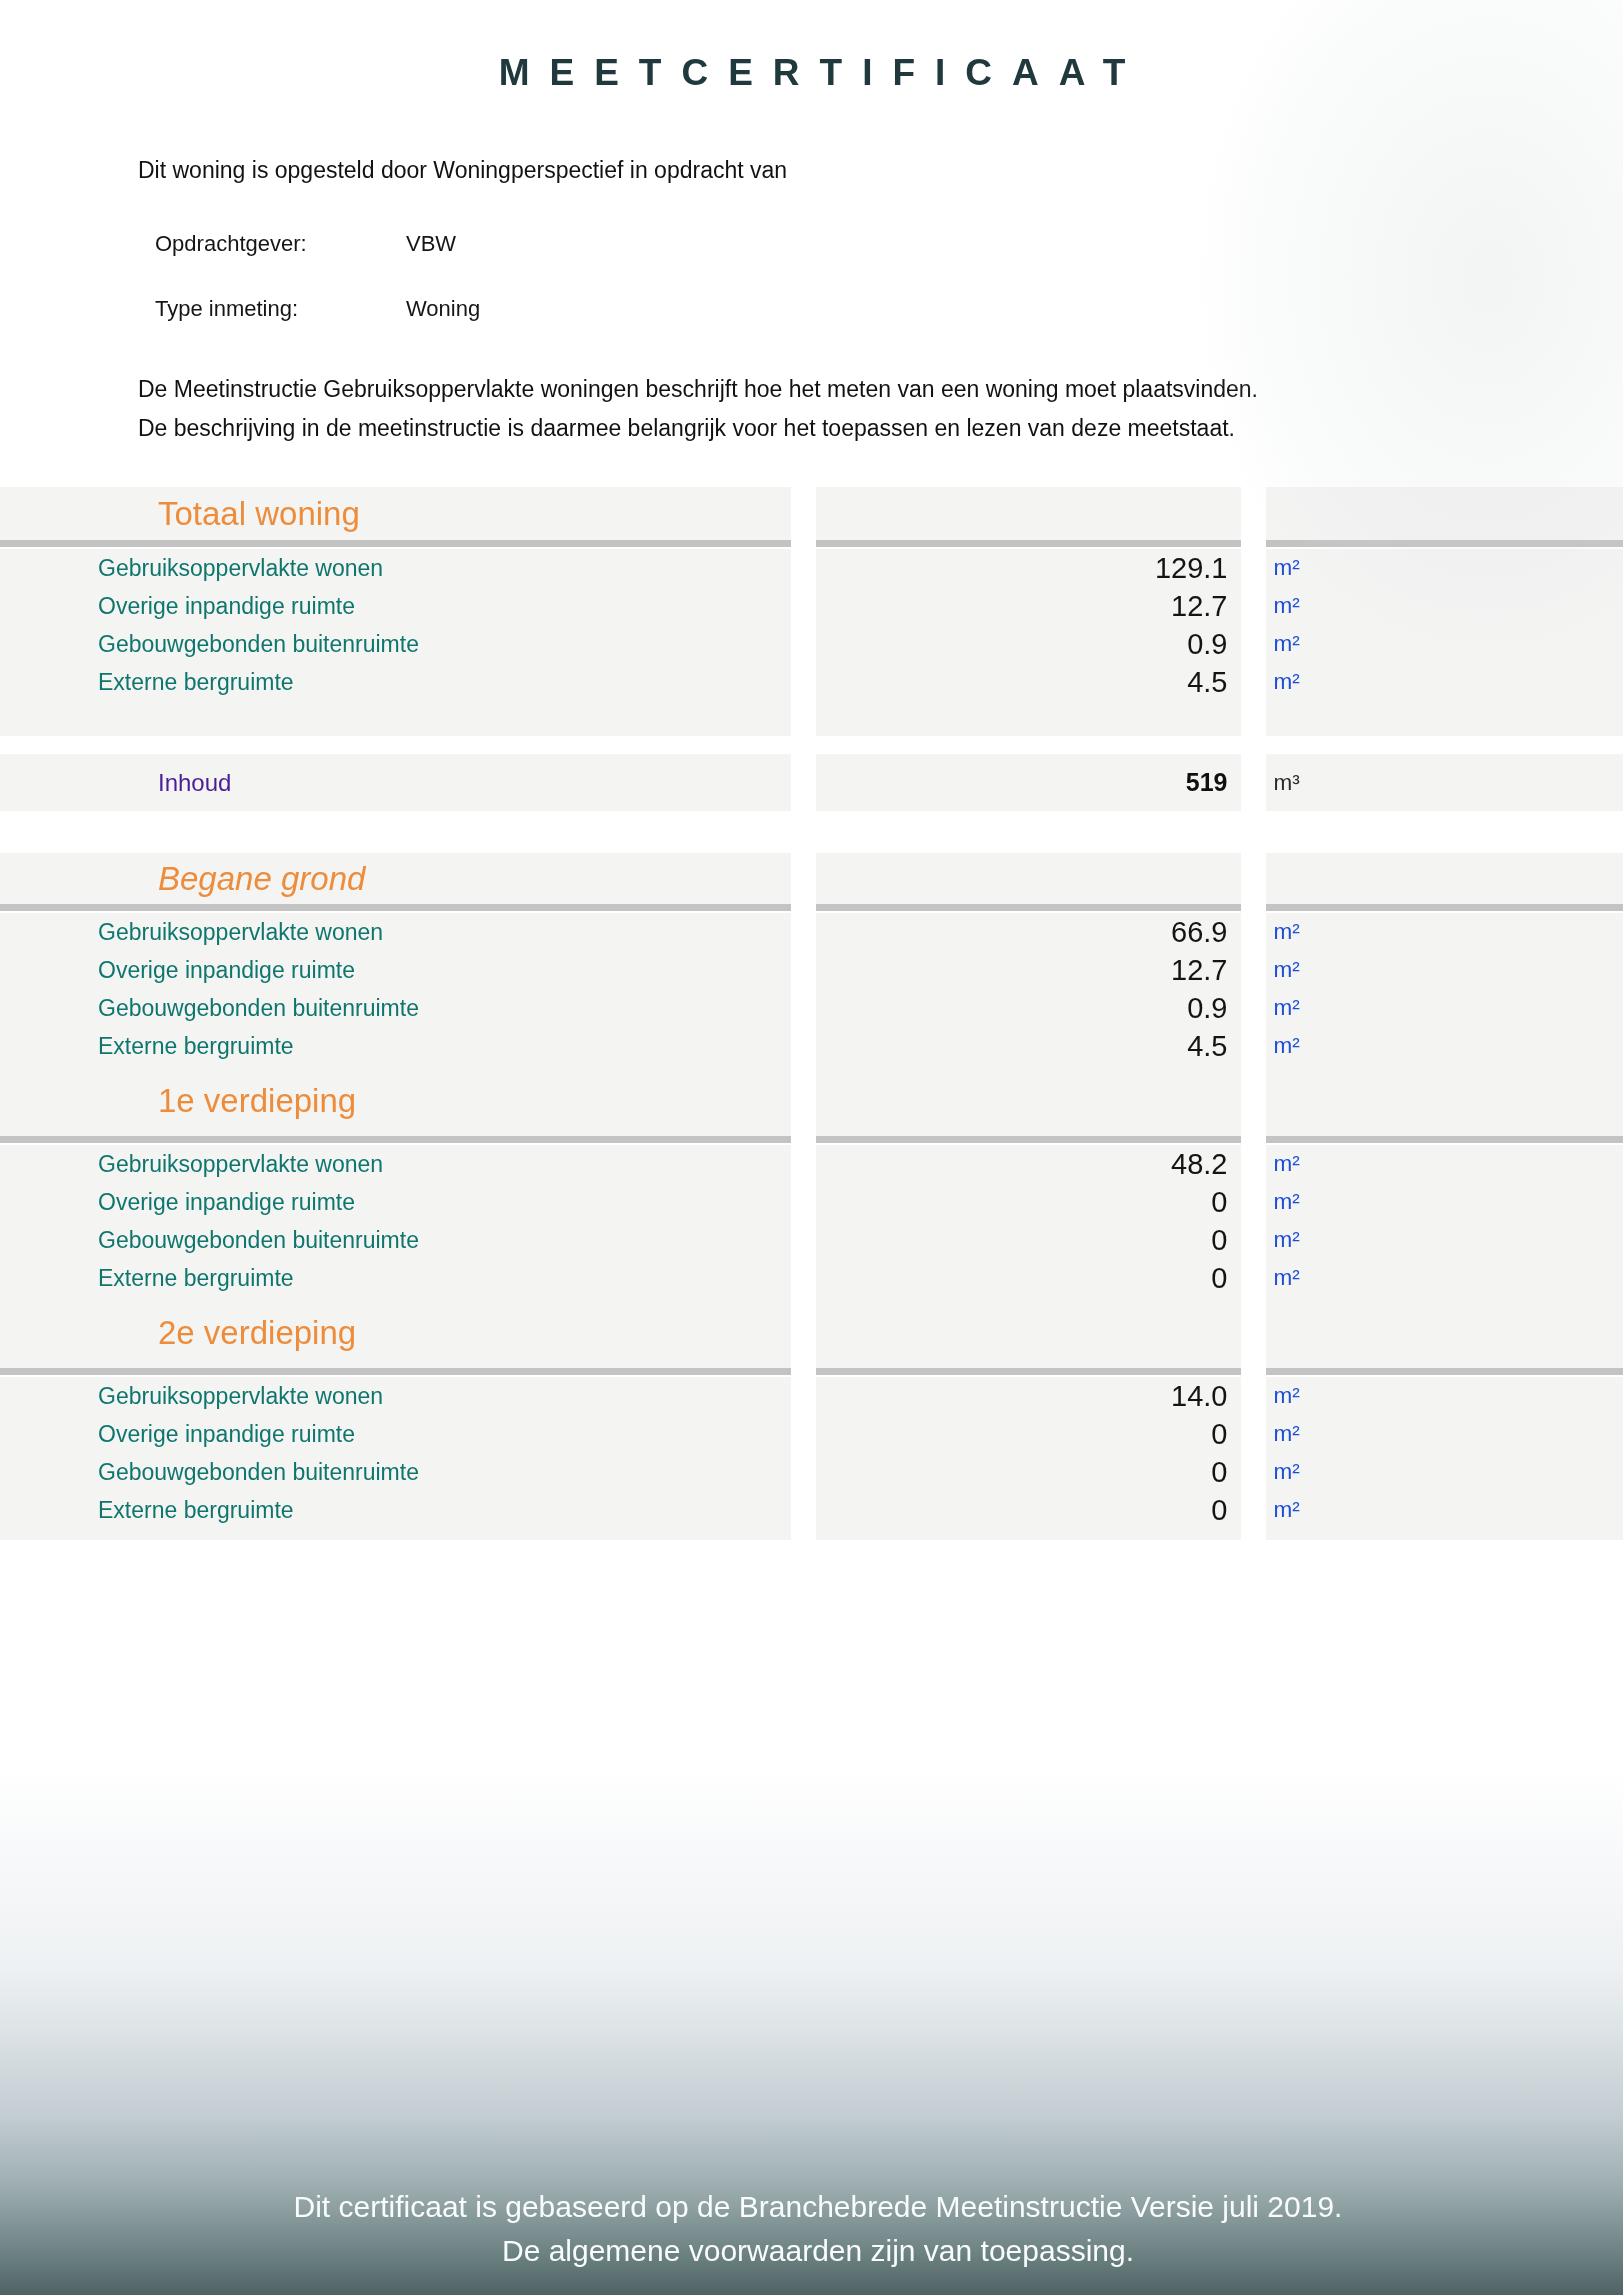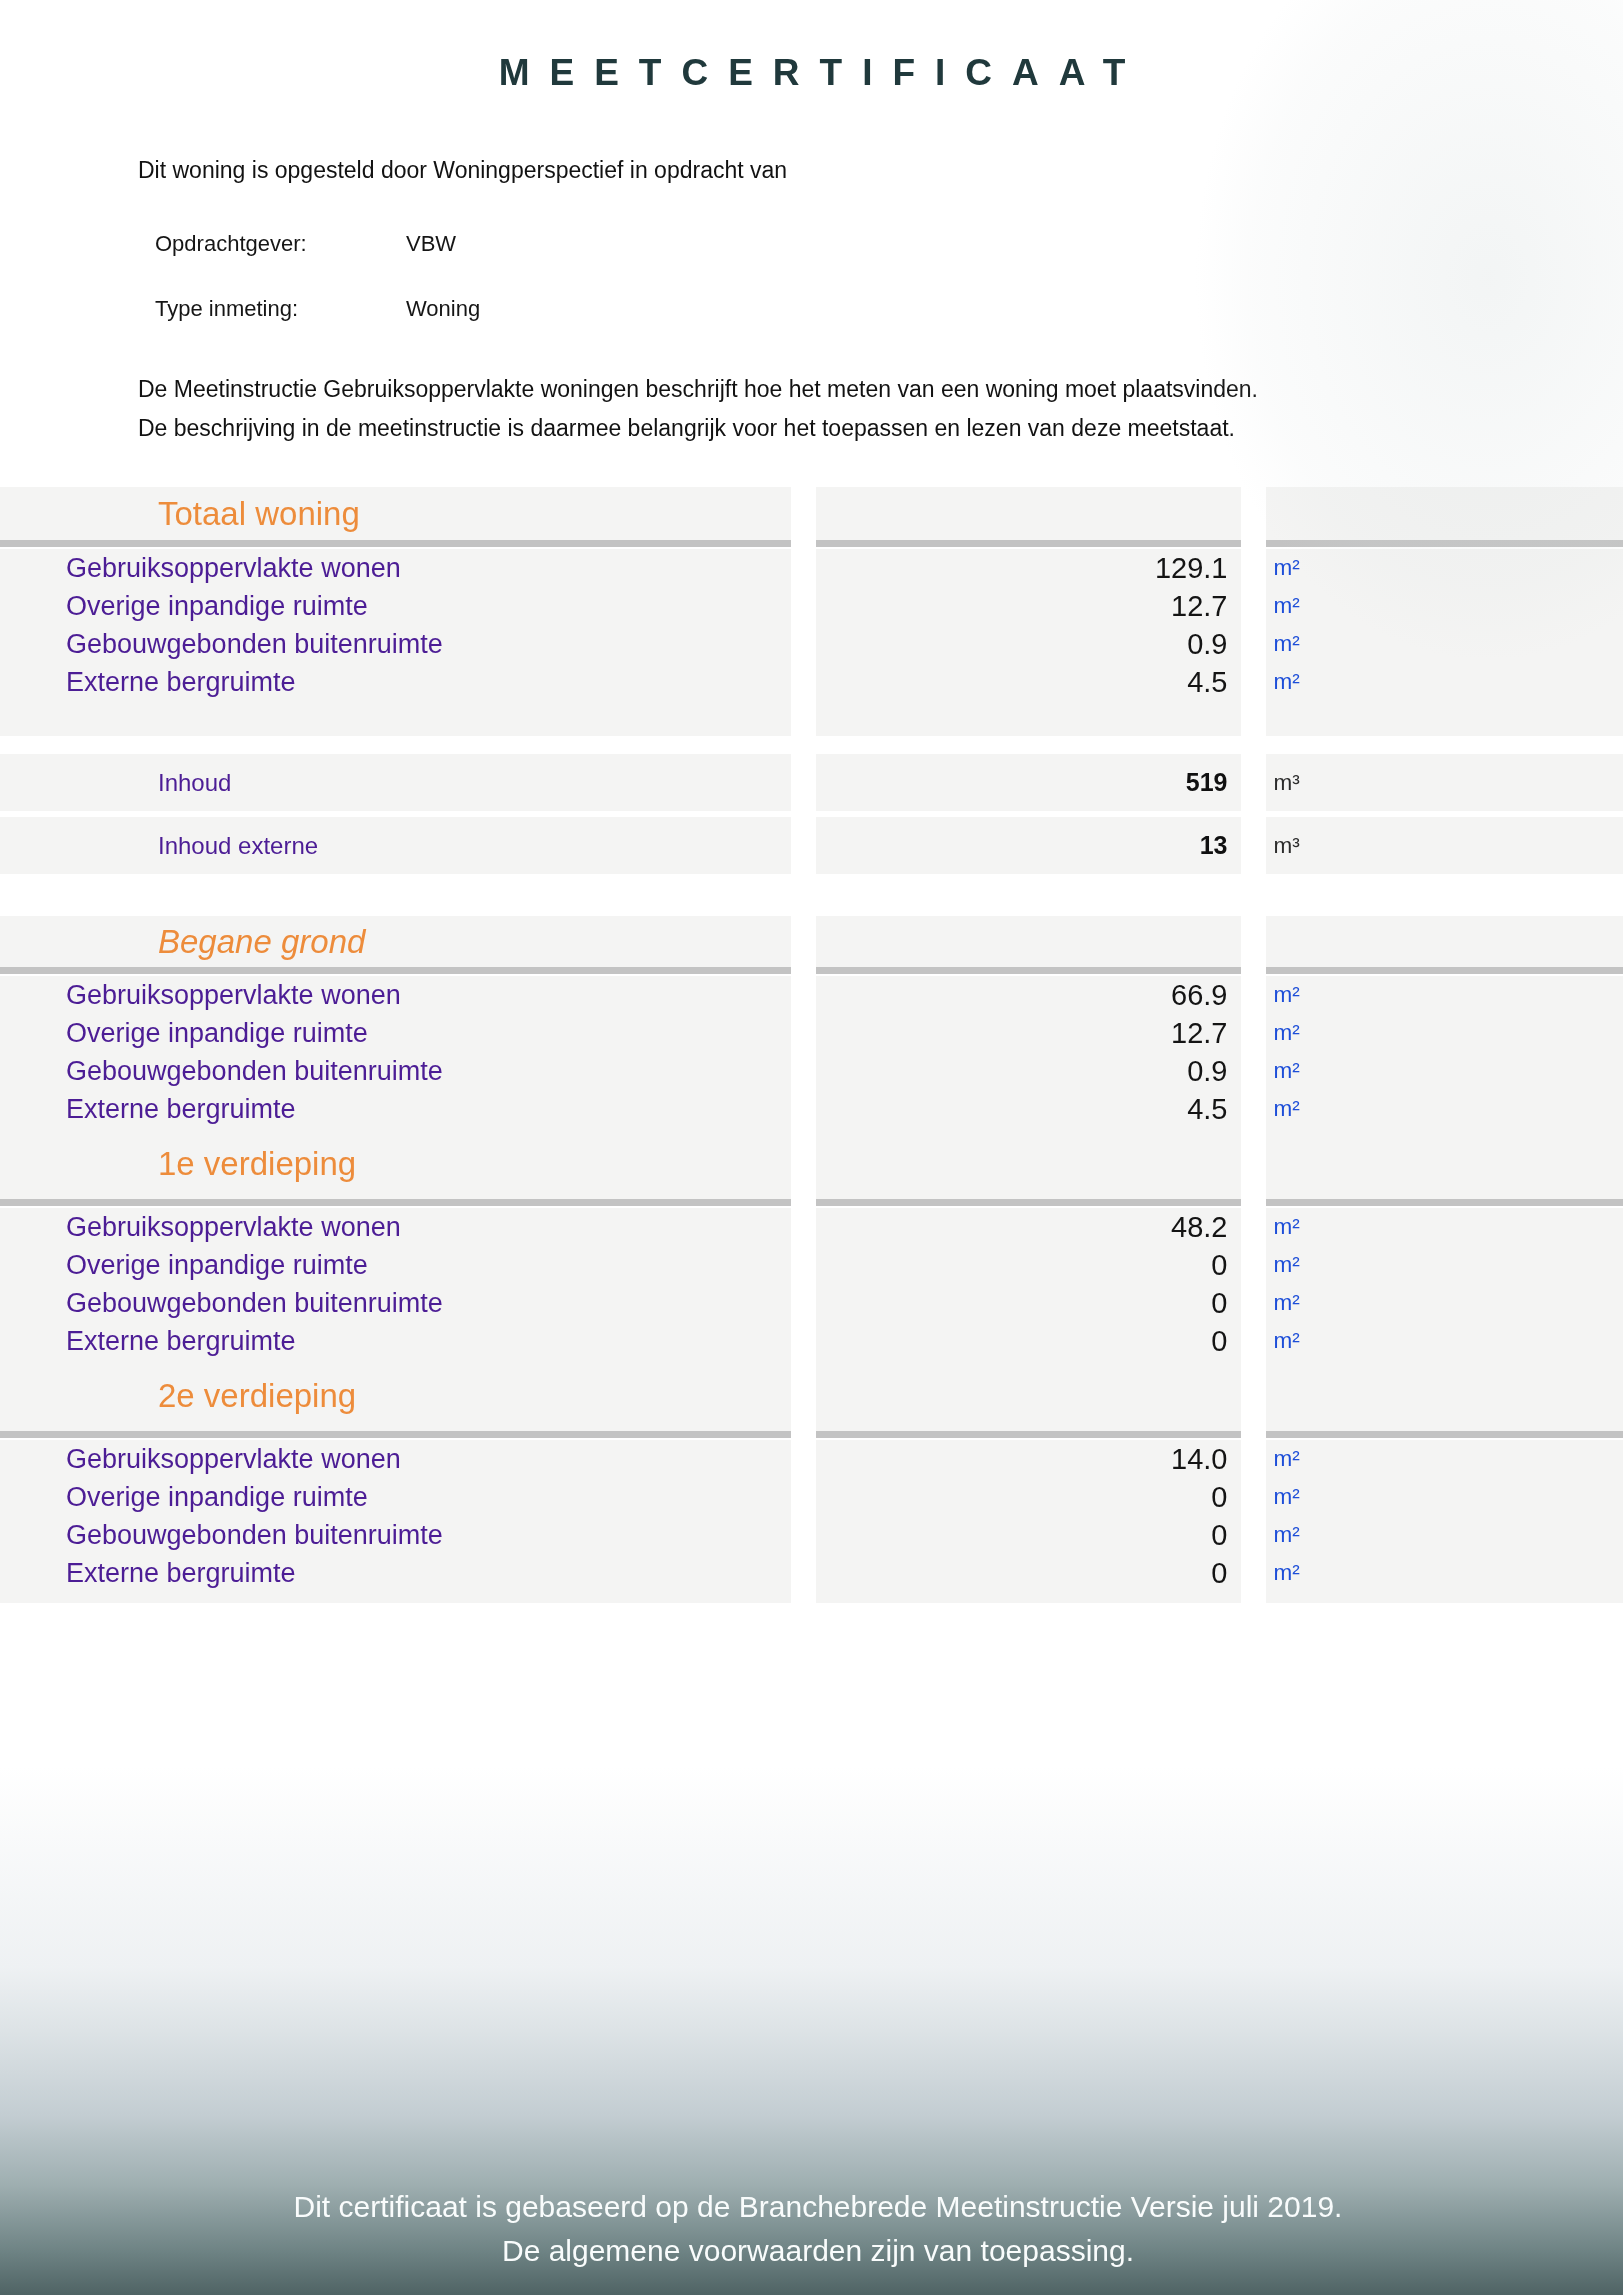--- a/index.html
+++ b/index.html
@@ -81,24 +81,24 @@
   .sec-header.floor > div { height: 51px; font-style: italic; }
   .sec-header.floor .cell-label { line-height: 51px; }
   .sec-header.inline > div { height: 71px; }
   .sec-header.inline .cell-label { line-height: 71px; }
 
   .divider.band { margin-bottom: 2.3px; }
   .divider.band > div { background: #c3c3c3; height: 6.8px; }
 
   .m-row > div { height: 38px; }
   .m-row .cell-label {
-    padding-left: 66px;
-    font-size: 27px;
+    padding-left: 98px;
+    font-size: 23px;
     line-height: 38px;
-    color: #4c1d95;
+    color: #0f766e;
   }
   .m-row .cell-value {
     text-align: right;
     padding-right: 13.5px;
     box-sizing: border-box;
     font-size: 29px;
     line-height: 38px;
     color: #141414;
   }
   .m-row .cell-unit {
@@ -223,25 +223,20 @@
       <div class="band pad-bottom">
         <div class=""></div>
         <div class=""></div>
         <div class=""></div>
       </div>
       <div class="band vol-row first">
         <div class="cell-label">Inhoud</div>
         <div class="cell-value">519</div>
         <div class="cell-unit">m³</div>
       </div>
-      <div class="band vol-row">
-        <div class="cell-label">Inhoud externe</div>
-        <div class="cell-value">13</div>
-        <div class="cell-unit">m³</div>
-      </div>
       <div class="gap-56"></div>
       <div class="band sec-header floor">
         <div class="cell-label">Begane grond</div>
         <div class="cell-spacer"></div>
         <div class="cell-spacer"></div>
       </div>
       <div class="band divider">
         <div class=""></div>
         <div class=""></div>
         <div class=""></div>

